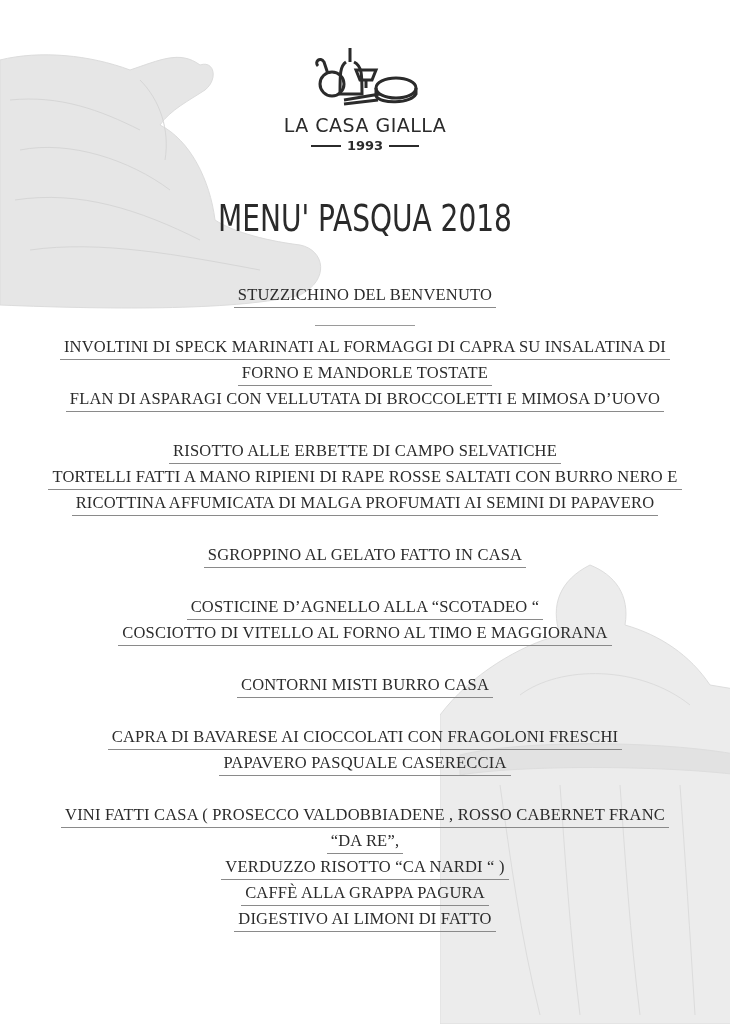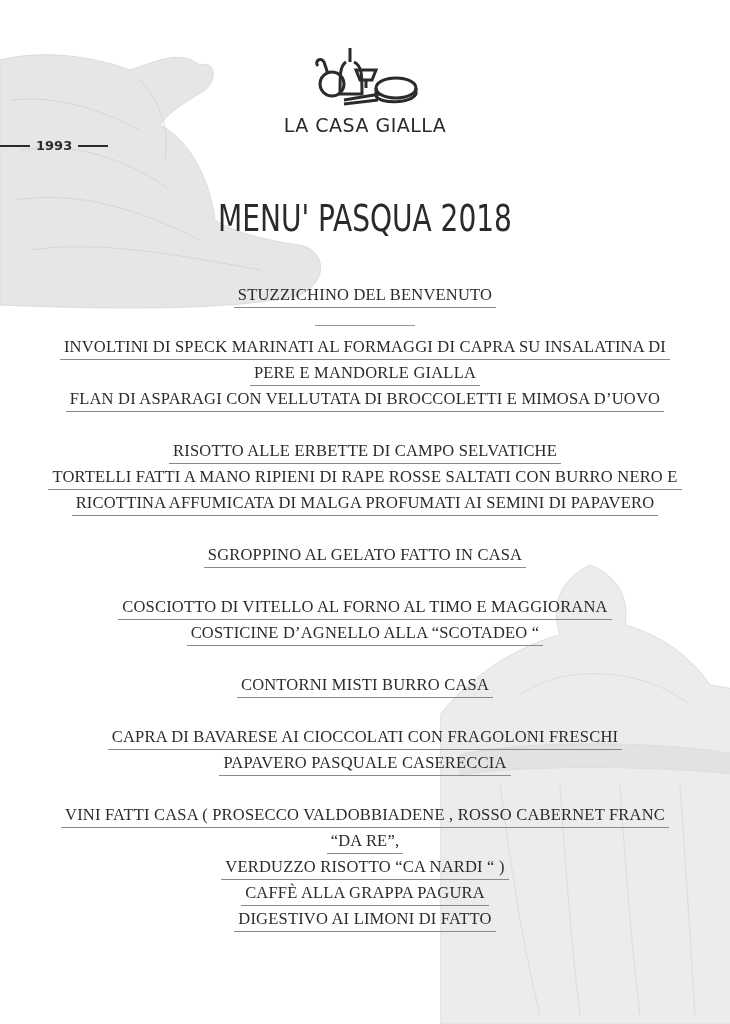--- a/index.html
+++ b/index.html
@@ -13,21 +13,21 @@
   .bg-chicken { left:0; top:40px; width:330px; height:270px; }
   .bg-tureen { left:440px; top:555px; width:300px; height:469px; }
 
   .logo { position:absolute; left:0; width:730px; top:44px; text-align:center; }
   .logo svg { display:block; margin:0 auto; }
   .brand {
     font-family:"DejaVu Sans", sans-serif; font-size:19px; letter-spacing:0.5px;
     color:#2b2b2b; margin-top:4px;
   }
   .year-row {
-    display:flex; align-items:center; gap:6px;
+    display:flex; align-items:center; justify-content:center; gap:6px;
     font-family:"DejaVu Sans", sans-serif; font-size:13px; font-weight:bold; color:#2b2b2b;
     margin-top:2px;
   }
   .year-row .dash { width:30px; height:2px; background:#2b2b2b; }
 
   .title {
     position:absolute; top:196px; left:0; width:730px; text-align:center;
     font-family:"DejaVu Sans Condensed","DejaVu Sans", sans-serif;
     font-size:38px; letter-spacing:0px; color:#2a2a2a;
     transform:scaleX(0.82); transform-origin:center;
@@ -98,34 +98,34 @@
   </div>
 </div>
 
 <div class="title">MENU' PASQUA 2018</div>
 
 <div class="menu">
   <span class="line">STUZZICHINO DEL BENVENUTO</span>
   <div class="sep"></div>
 
   <span class="line">INVOLTINI DI SPECK MARINATI AL FORMAGGI DI CAPRA SU INSALATINA DI</span>
-  <span class="line">PERE E MANDORLE GIALLA</span>
+  <span class="line">FORNO E MANDORLE TOSTATE</span>
   <span class="line">FLAN DI ASPARAGI CON VELLUTATA DI BROCCOLETTI E MIMOSA D’UOVO</span>
   <div class="gap"></div>
 
   <span class="line">RISOTTO ALLE ERBETTE DI CAMPO SELVATICHE</span>
   <span class="line">TORTELLI FATTI A MANO RIPIENI DI RAPE ROSSE SALTATI CON BURRO NERO E</span>
   <span class="line">RICOTTINA AFFUMICATA DI MALGA PROFUMATI AI SEMINI DI PAPAVERO</span>
   <div class="gap"></div>
 
   <span class="line">SGROPPINO AL  GELATO FATTO IN CASA</span>
   <div class="gap"></div>
 
+  <span class="line">COSTICINE D’AGNELLO ALLA “SCOTADEO “</span>
   <span class="line">COSCIOTTO DI VITELLO AL FORNO AL TIMO E MAGGIORANA</span>
-  <span class="line">COSTICINE D’AGNELLO ALLA “SCOTADEO “</span>
   <div class="gap"></div>
 
   <span class="line">CONTORNI MISTI BURRO CASA</span>
   <div class="gap"></div>
 
   <span class="line">CAPRA DI BAVARESE AI CIOCCOLATI  CON FRAGOLONI FRESCHI</span>
   <span class="line">PAPAVERO  PASQUALE CASERECCIA</span>
   <div class="gap"></div>
 
   <span class="line">VINI FATTI CASA ( PROSECCO VALDOBBIADENE , ROSSO CABERNET FRANC</span>

